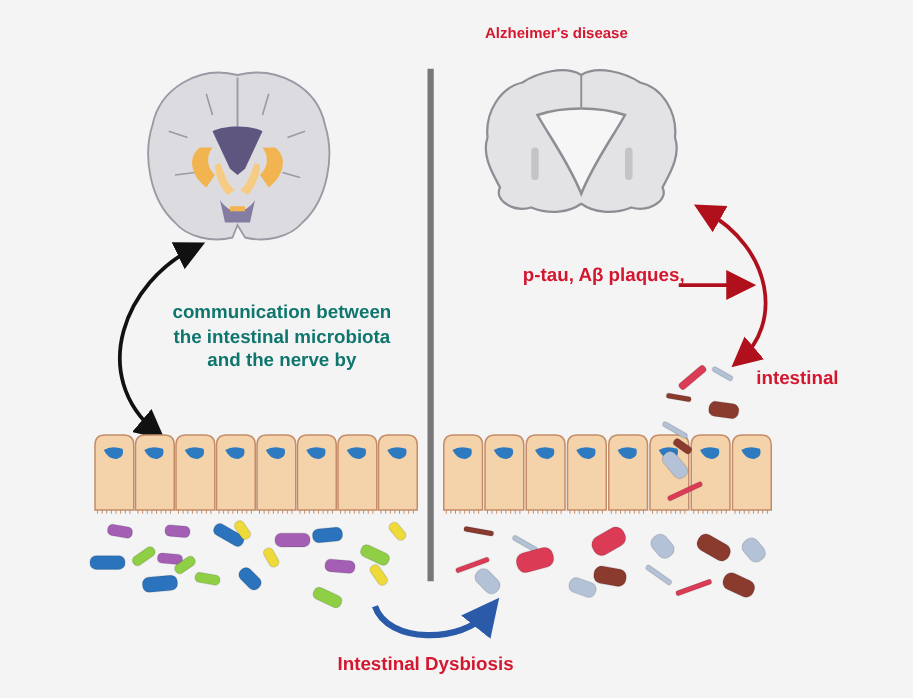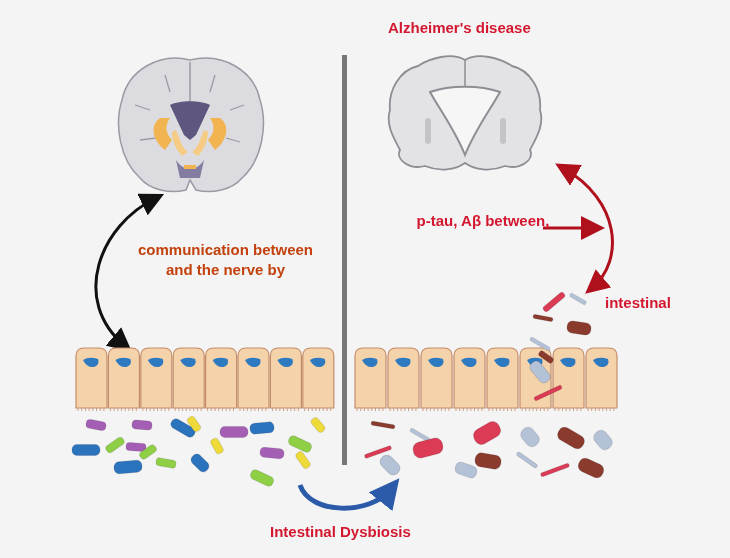--- a/index.html
+++ b/index.html
@@ -7,22 +7,22 @@
       width: 730px; height: 558px; overflow: hidden;
       background: #f4f4f5;
       font-family: "Liberation Sans", sans-serif;
       position: relative;
     }
     .label {
       position: absolute; font-weight: bold; text-align: center;
       line-height: 1.2; white-space: nowrap;
     }
     .red { color: #d3172f; }
-    .black { color: #c2410c; }
-    #title-ad { left: 388px; top: 19px; font-size: 15px; }
+    .black { color: #0f766e; }
+    #title-ad { left: 388px; top: 19px; font-size: 12px; }
     #text-comm { left: 118px; top: 240px; width: 215px; font-size: 15px; line-height: 1.3; }
     #text-infl { left: 398px; top: 212px; width: 170px; font-size: 15px; line-height: 1.25; }
     #text-perm { left: 605px; top: 293px; font-size: 15px; text-align: center; line-height: 1.3; }
     #text-dys { left: 270px; top: 523px; font-size: 15px; }
     svg.main { position: absolute; left: 0; top: 0; }
   </style>
 </head>
 <body>
 
 <svg class="main" width="730" height="558" viewBox="0 0 730 558">
@@ -277,24 +277,25 @@
       <rect x="540" y="468" width="30" height="4" rx="1.7391304347826089" ry="1.7391304347826089" fill="#dc3b55" transform="rotate(-20 555 470)" stroke="rgba(0,0,0,0.12)" stroke-width="1"></rect>
       <rect x="455" y="464" width="22" height="12" rx="5.217391304347826" ry="5.217391304347826" fill="#b4c2d8" transform="rotate(20 466 470)" stroke="rgba(0,0,0,0.12)" stroke-width="1"></rect>
       <rect x="578" y="461" width="26" height="14" rx="6.086956521739131" ry="6.086956521739131" fill="#8b3a2e" transform="rotate(25 591 468)" stroke="rgba(0,0,0,0.12)" stroke-width="1"></rect>
     </g>
 </svg>
 
 <div id="title-ad" class="label red">Alzheimer's disease</div>
 
 <div id="text-comm" class="label black">
   <div>communication between</div>
+  <div>the intestinal microbiota</div>
   <div>and the nerve by</div>
 </div>
 
 <div id="text-infl" class="label red">
-  <div>p-tau, Aβ between,</div>
+  <div>p-tau, Aβ plaques,</div>
 </div>
 
 <div id="text-perm" class="label red">
   <div>intestinal</div>
 </div>
 
 <div id="text-dys" class="label red">Intestinal Dysbiosis</div>
 
 </body></html>

